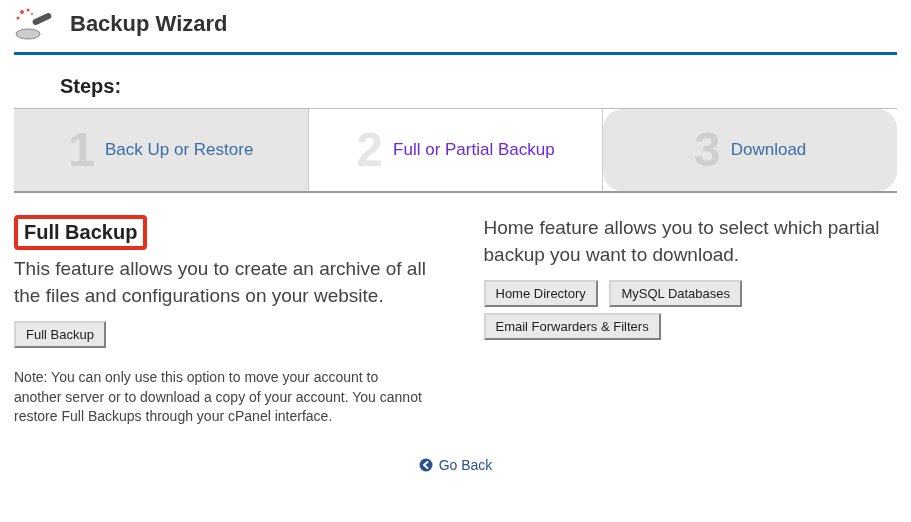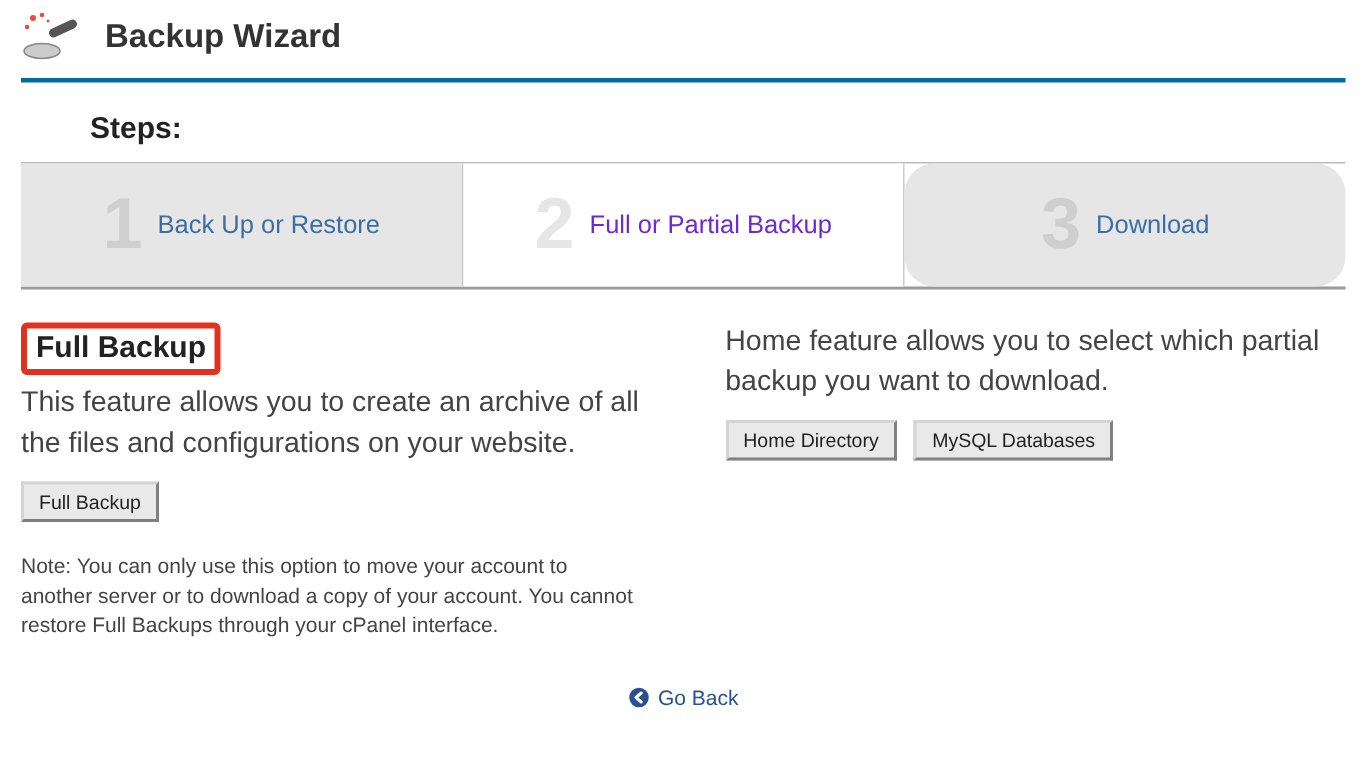--- a/index.html
+++ b/index.html
@@ -173,20 +173,21 @@
     <button class="btn">Full Backup</button>
     <div class="note">Note: You can only use this option to move your account to another server or to download a copy of your account. You cannot restore Full Backups through your cPanel interface.</div>
   </div>
 
   <div class="col">
     <div class="col-desc">Home feature allows you to select which partial backup you want to download.</div>
     <div>
       <button class="btn">Home Directory</button>
       <button class="btn">MySQL Databases</button>
       <br>
+      <button class="btn">Email Forwarders &amp; Filters</button>
     </div>
   </div>
 </div>
 
 <div class="goback">
   <a href="#">
     <span class="goback-icon">
       <svg width="14" height="14" viewBox="0 0 14 14">
         <circle cx="7" cy="7" r="6.5" fill="#2a5290"></circle>
         <path d="M8.5 4 L5 7 L8.5 10" stroke="#fff" stroke-width="2" fill="none" stroke-linecap="round" stroke-linejoin="round"></path>

